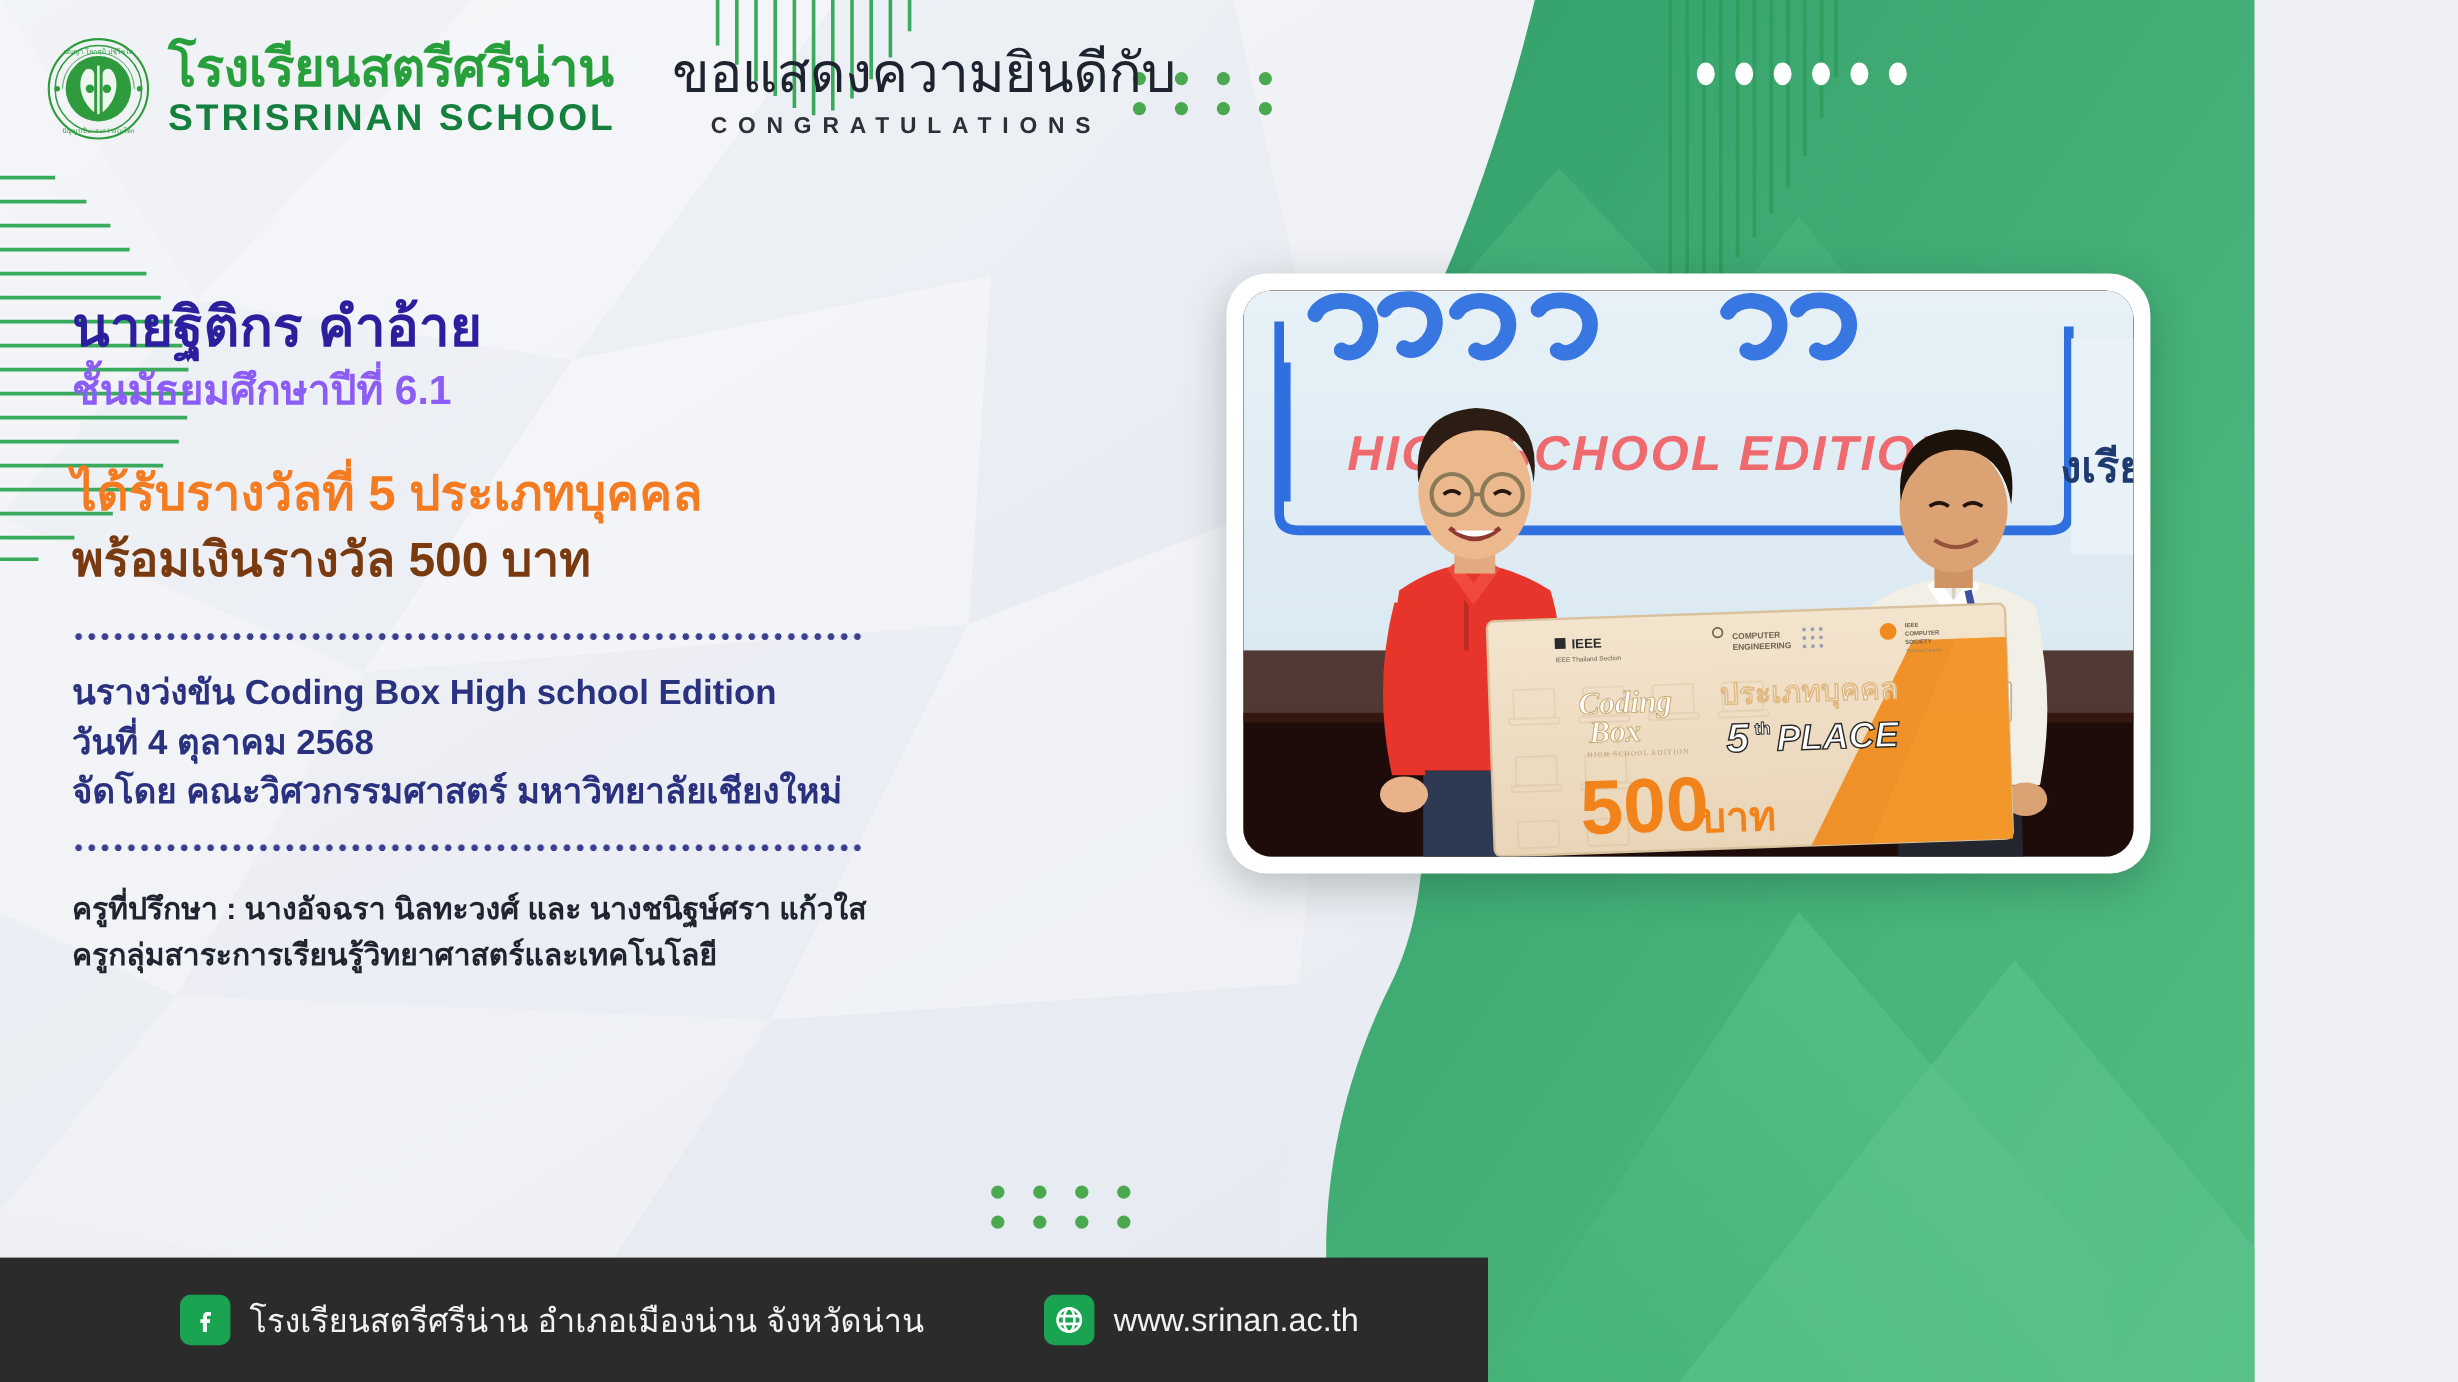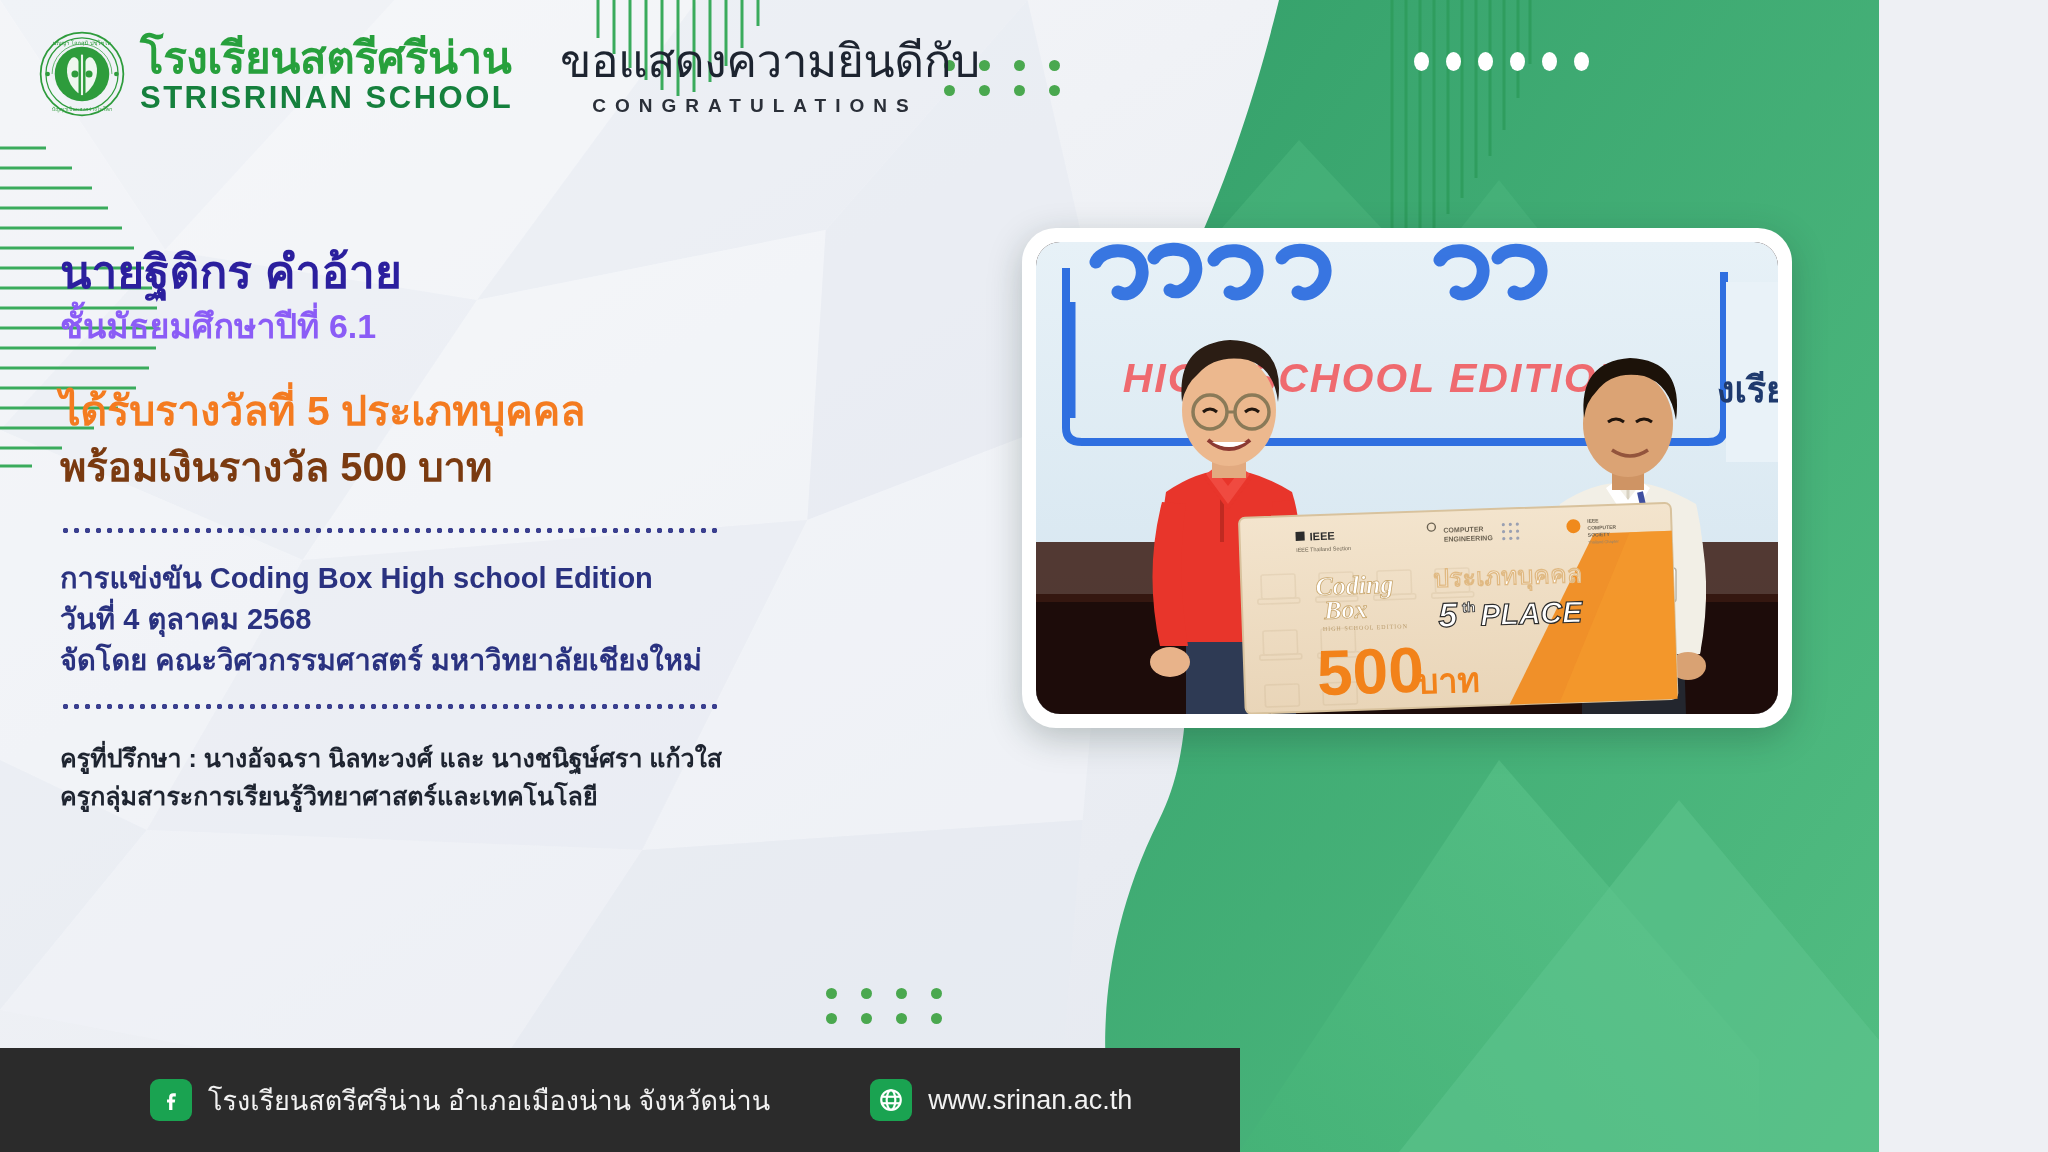--- a/index.html
+++ b/index.html
@@ -309,21 +309,21 @@
   <div class="text-col">
     <div class="student-name">นายฐิติกร คำอ้าย</div>
     <div class="student-class">ชั้นมัธยมศึกษาปีที่ 6.1</div>
 
     <div class="award-main">ได้รับรางวัลที่ 5 ประเภทบุคคล</div>
     <div class="award-prize">พร้อมเงินรางวัล 500 บาท</div>
 
     <div class="dotted"></div>
 
     <div class="event-block">
-      <div class="event-line">การแข่งขัน Coding Box High school Edition</div>
+      <div class="event-line">นรางว่งขัน Coding Box High school Edition</div>
       <div class="event-line">วันที่ 4 ตุลาคม 2568</div>
       <div class="event-line">จัดโดย คณะวิศวกรรมศาสตร์ มหาวิทยาลัยเชียงใหม่</div>
     </div>
 
     <div class="dotted below"></div>
 
     <div class="teacher-block">
       <div class="teacher-line">ครูที่ปรึกษา : นางอัจฉรา นิลทะวงศ์ และ นางชนิฐษ์ศรา แก้วใส</div>
       <div class="teacher-line">ครูกลุ่มสาระการเรียนรู้วิทยาศาสตร์และเทคโนโลยี</div>
     </div>

